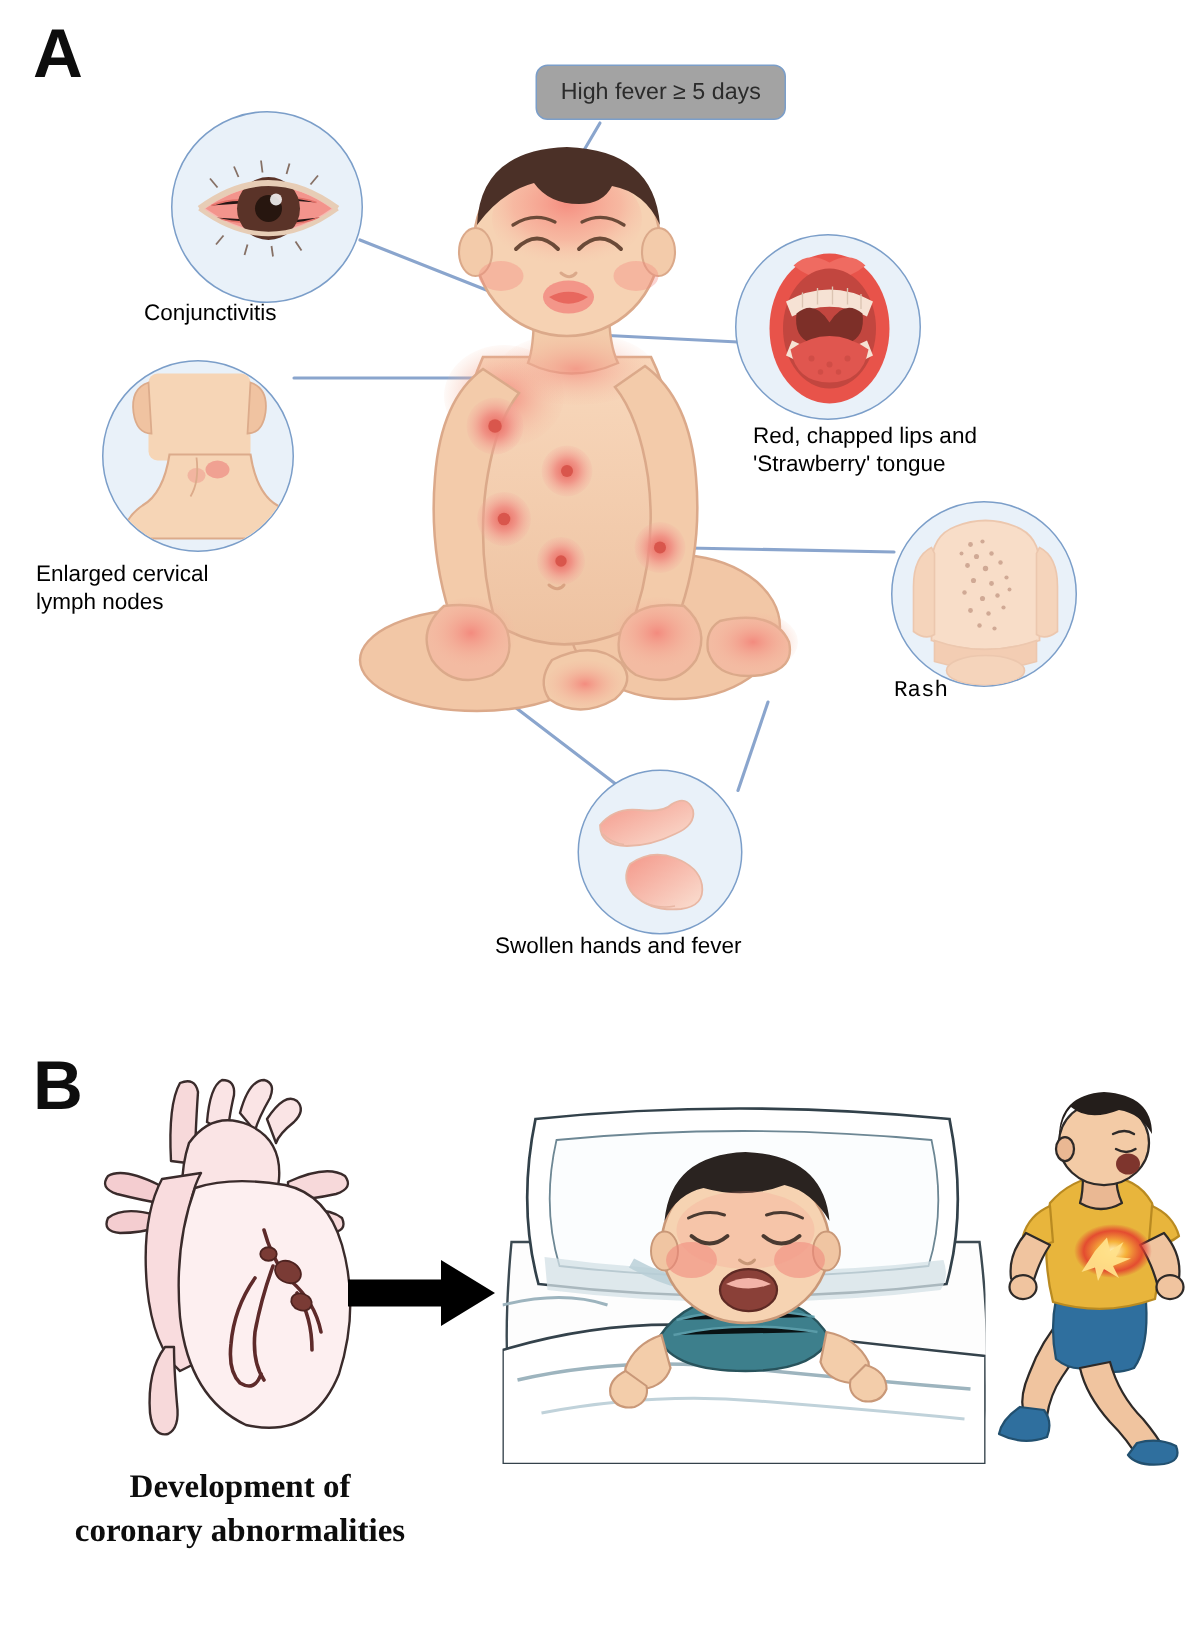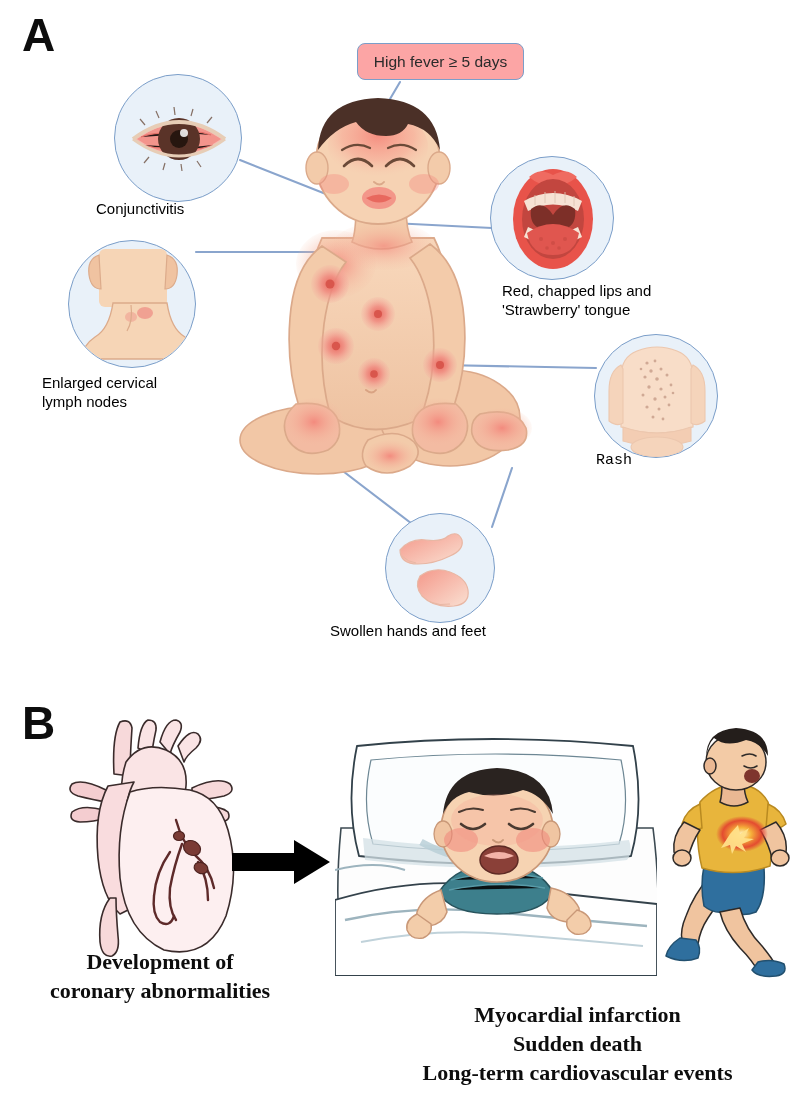--- a/index.html
+++ b/index.html
@@ -35,33 +35,33 @@
     font-size:15px;line-height:1.25;color:#000000;
     white-space:pre-line;
   }
 
   
   .connectors{position:absolute;left:0;top:0;width:800px;height:680px;pointer-events:none;}
 
   
   #fever-box{
     position:absolute;left:357px;top:43px;width:167px;height:37px;
-    background:#fca5a5;border:1.5px solid #7b9ec9;border-radius:8px;
+    background:#a3a3a3;border:1.5px solid #7b9ec9;border-radius:8px;
     display:flex;align-items:center;justify-content:center;
     font-size:15.5px;color:#2b2b2b;box-sizing:border-box;
   }
 
   
   .caption{
     position:absolute;text-align:center;
     font-family:"Liberation Serif","DejaVu Serif",serif;
     font-weight:bold;font-size:22px;line-height:1.32;color:#0d0d0d;
     white-space:pre-line;
   }
-  #caption-left{left:0px;top:947px;width:320px;}
+  #caption-left{left:0px;top:976px;width:320px;}
   #caption-right{left:355px;top:1000px;width:445px;}
 
   
   #flow-arrow{position:absolute;left:232px;top:838px;width:98px;height:48px;}
 </style>
 </head>
 <body>
 
 <div class="figure">
 
@@ -229,21 +229,21 @@
         <rect x="30" y="8" width="68" height="58" rx="6" fill="#f6d5b6"></rect>
         <path d="M30 14 q-12 4 -10 20 q2 14 12 14 z" fill="#f0c3a1" stroke="#dcab8b" stroke-width="1.2"></path>
         <path d="M98 14 q12 4 10 20 q-2 14 -12 14 z" fill="#f0c3a1" stroke="#dcab8b" stroke-width="1.2"></path>
         <path d="M44 62 q-4 26 -18 34 q-12 8 -14 22 l120 0 q-2 -14 -16 -22
                  q-14 -8 -18 -34 z" fill="#f6d5b6" stroke="#dcab8b" stroke-width="1.4"></path>
         <ellipse cx="76" cy="72" rx="8" ry="6" fill="#ef9b8e" opacity="0.9"></ellipse>
         <ellipse cx="62" cy="76" rx="6" ry="5" fill="#ef9b8e" opacity="0.55"></ellipse>
         <path d="M62 64 q2 16 -4 26" stroke="#dcab8b" stroke-width="1.2" fill="none"></path>
       </svg>
     </div>
-    <div class="callout-label" style="left:42px;top:374px;width:180px;">Enlarged cervical
+    <div class="callout-label" style="left:24px;top:374px;width:180px;">Enlarged cervical
 lymph nodes</div>
   </div>
 
   <div class="callout">
     <div class="bubble" style="left:490px;top:156px;width:124px;height:124px;">
       <svg width="124" height="124" viewBox="0 0 124 124" xmlns="http://www.w3.org/2000/svg">
         <ellipse cx="62" cy="62" rx="40" ry="50" fill="#e8534a"></ellipse>
         <path d="M38 20 q10 -10 24 -2 q14 -8 24 2 q-12 10 -24 8 q-12 2 -24 -8 z" fill="#ef6b61"></path>
         <ellipse cx="62" cy="62" rx="31" ry="40" fill="#c2463f"></ellipse>
         <path d="M33 44 q29 -16 58 0 l-4 10 q-25 -13 -50 0 z" fill="#f6e2d4"></path>
@@ -320,21 +320,21 @@
           </linearGradient>
         </defs>
         <path d="M14 36 q10 -12 26 -10 q16 2 22 -4 q10 -6 14 4 q2 10 -12 16
                  q-16 8 -32 8 q-18 0 -18 -14 z" fill="url(#swell)" stroke="#e8b7a4" stroke-width="1.2"></path>
         <path d="M16 42 q6 6 14 7" stroke="#e8b7a4" stroke-width="1" fill="none"></path>
         <path d="M34 62 q14 -10 30 -4 q16 6 18 18 q2 14 -14 16 q-20 2 -32 -10
                  q-8 -10 -2 -20 z" fill="url(#swell)" stroke="#e8b7a4" stroke-width="1.2"></path>
         <path d="M44 88 q10 4 20 2" stroke="#e8b7a4" stroke-width="1" fill="none"></path>
       </svg>
     </div>
-    <div class="callout-label" style="left:330px;top:622px;width:220px;">Swollen hands and feet</div>
+    <div class="callout-label" style="left:330px;top:622px;width:220px;">Swollen hands and fever</div>
   </div>
 
   <div class="panel-letter" id="panel-b-letter">B</div>
 
   <svg class="abs" style="left:52px;top:712px;width:215px;height:262px;" viewBox="0 0 215 262" xmlns="http://www.w3.org/2000/svg">
     <g stroke="#3a2b2b" stroke-width="1.6" stroke-linejoin="round">
 
       <path d="M62 62 q-2 -38 6 -52 q10 -4 12 6 q-2 30 -2 48 z" fill="#f7d9da"></path>
       <path d="M86 36 q2 -24 10 -28 q9 0 8 10 q-4 18 -4 26 z" fill="#fae4e5"></path>
       <path d="M108 30 q6 -22 16 -22 q8 2 4 12 q-8 14 -10 22 z" fill="#fae4e5"></path>
@@ -468,17 +468,14 @@
       <path d="M80 40 q7 4 13 0"></path>
     </g>
     <ellipse cx="88" cy="50" rx="8" ry="7" fill="#7e352d"></ellipse>
 
     <ellipse cx="78" cy="108" rx="26" ry="18" fill="url(#pain-glow)"></ellipse>
     <path d="M66 108 l8 -9 l2 9 l9 -6 l-5 10 l10 1 l-12 5 l4 8 l-10 -6 l-4 8 l-2 -9 l-9 3 z" fill="#ffe08a" opacity="0.95"></path>
   </svg>
 
   <div class="caption" id="caption-left">Development of
 coronary abnormalities</div>
-  <div class="caption" id="caption-right">Myocardial infarction
-Sudden death
-Long-term cardiovascular events</div>
 
 </div>
 
 </body></html>

